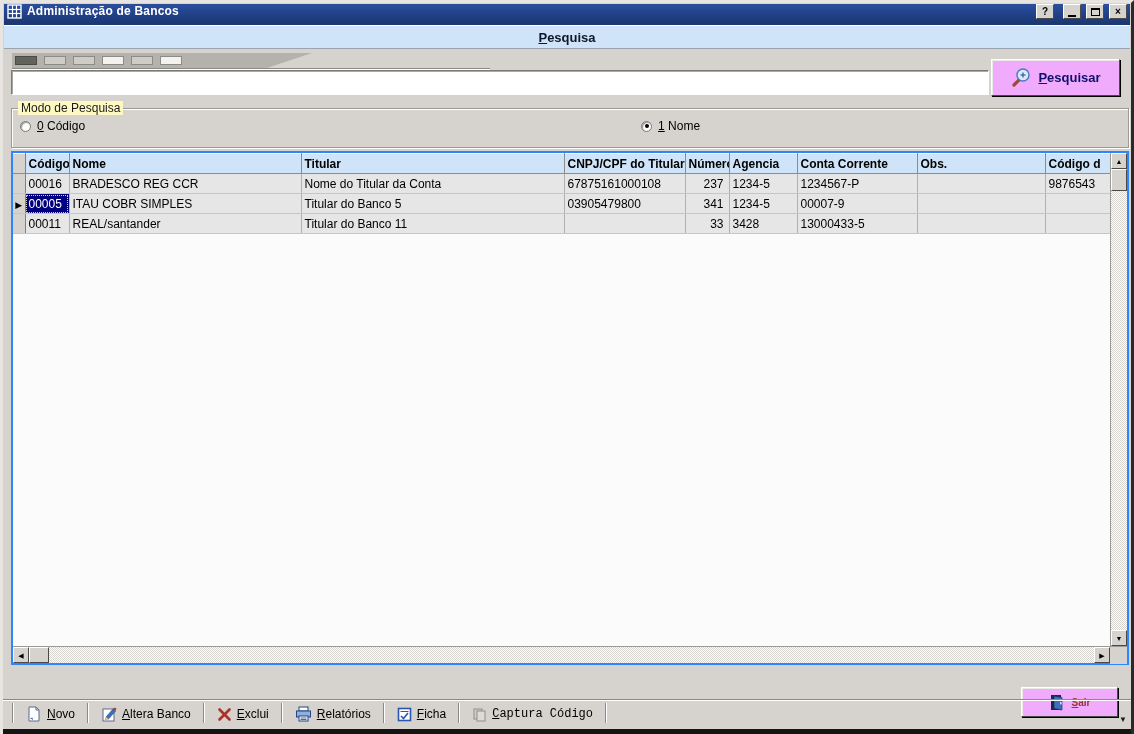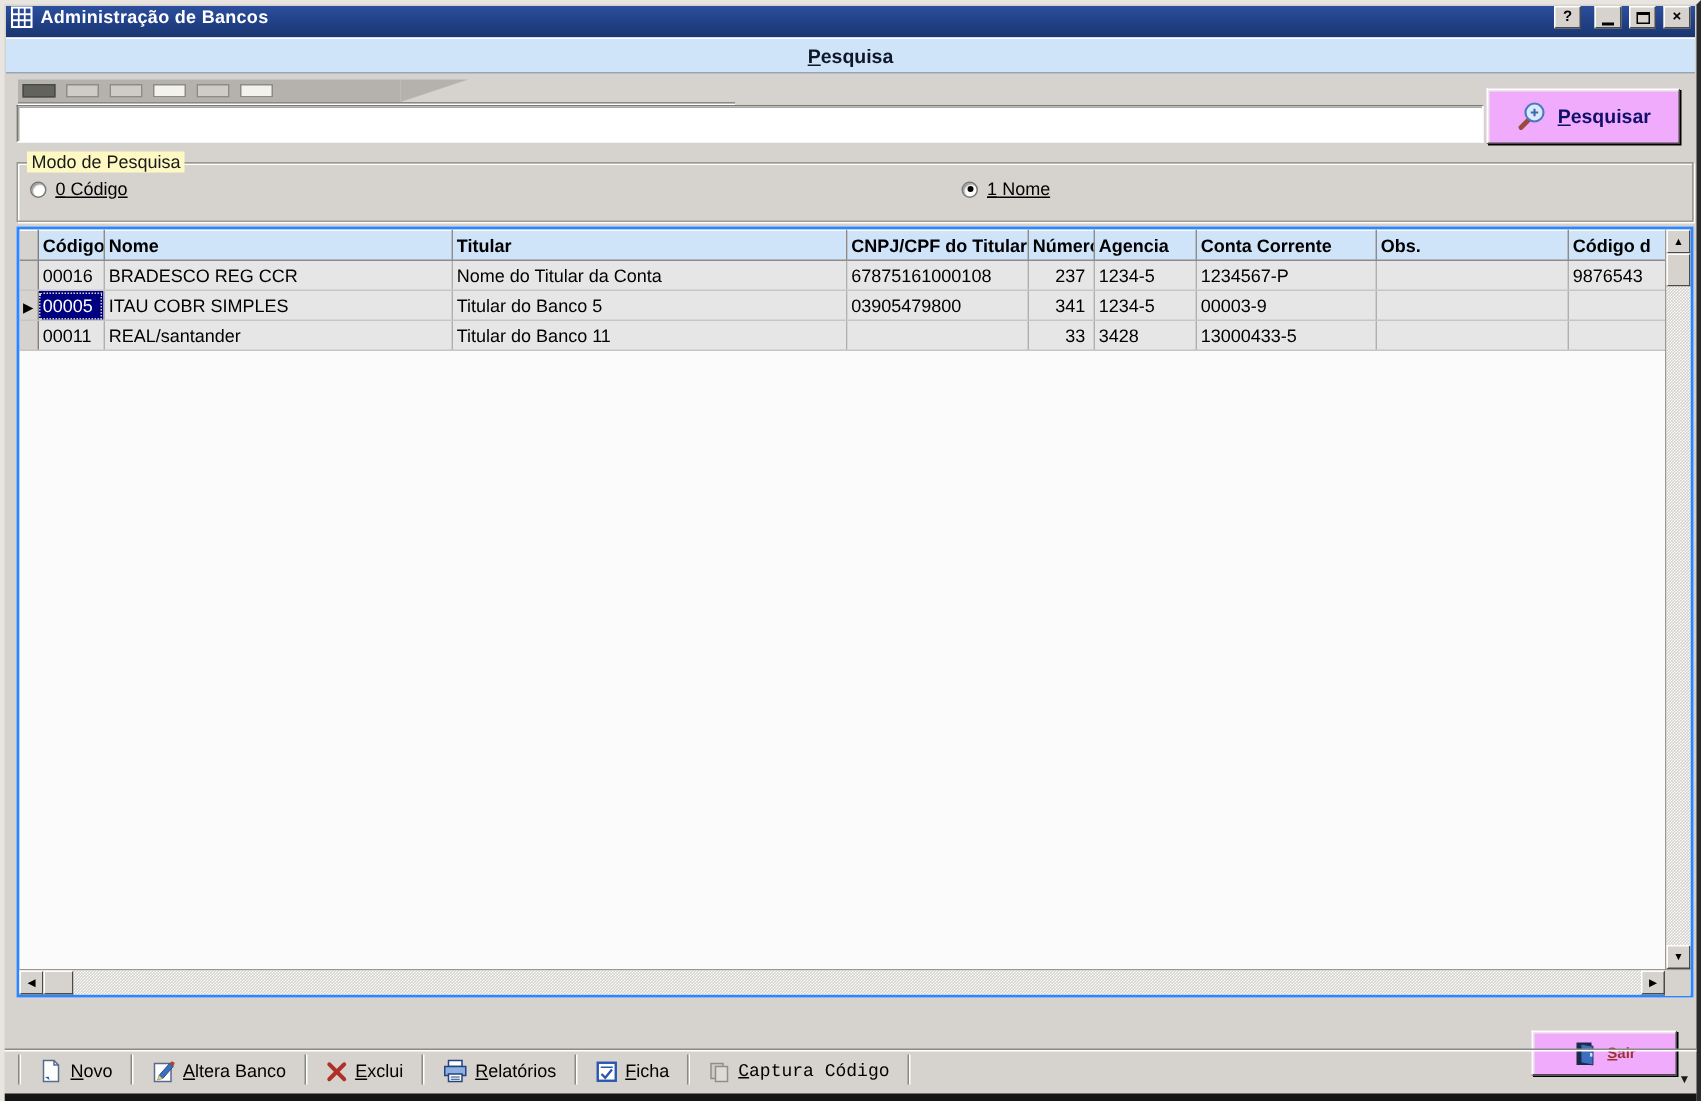--- a/index.html
+++ b/index.html
@@ -60,21 +60,21 @@
   }
   
   .groupbox{
     position:absolute; left:8px; top:105px; width:1118px; height:40px;
     border:1px solid #9a9a94; box-shadow:inset 1px 1px 0 #fff, 1px 1px 0 #fff;
   }
   .groupbox .legend{
     position:absolute; left:6px; top:-8px; background:#fef9c3; padding:0 3px;
     font-size:12px; color:#1a1a1a;
   }
-  .radio-row{ position:absolute; left:8px; top:10px; width:1100px; display:flex; font-size:12px; color:#000;text-decoration:underline; }
+  .radio-row{ position:absolute; left:8px; top:10px; width:1100px; display:flex; font-size:12px; color:#000; }
   .radio{ display:flex; align-items:center; gap:6px; }
   .radio .dotbox{
     width:11px; height:11px; border-radius:50%; background:#fff;
     border:1px solid #7a7a72; box-shadow:inset 1px 1px 1px rgba(0,0,0,.4);
     display:flex; align-items:center; justify-content:center;
   }
   .radio .dot{ width:4px; height:4px; border-radius:50%; background:transparent; }
   .radio.checked .dot{ background:#000; }
   .radio.r1{ margin-right:556px; }
   
@@ -257,21 +257,21 @@
             <td>9876543</td>
           </tr>
           <tr>
             <td class="ind"><span class="ind-arrow">▶</span></td>
             <td class="sel">00005</td>
             <td>ITAU COBR SIMPLES</td>
             <td>Titular do Banco 5</td>
             <td>03905479800</td>
             <td class="num">341</td>
             <td>1234-5</td>
-            <td>00003-9</td>
+            <td>00007-9</td>
             <td></td>
             <td></td>
           </tr>
           <tr>
             <td class="ind"></td>
             <td>00011</td>
             <td>REAL/santander</td>
             <td>Titular do Banco 11</td>
             <td></td>
             <td class="num">33</td>

